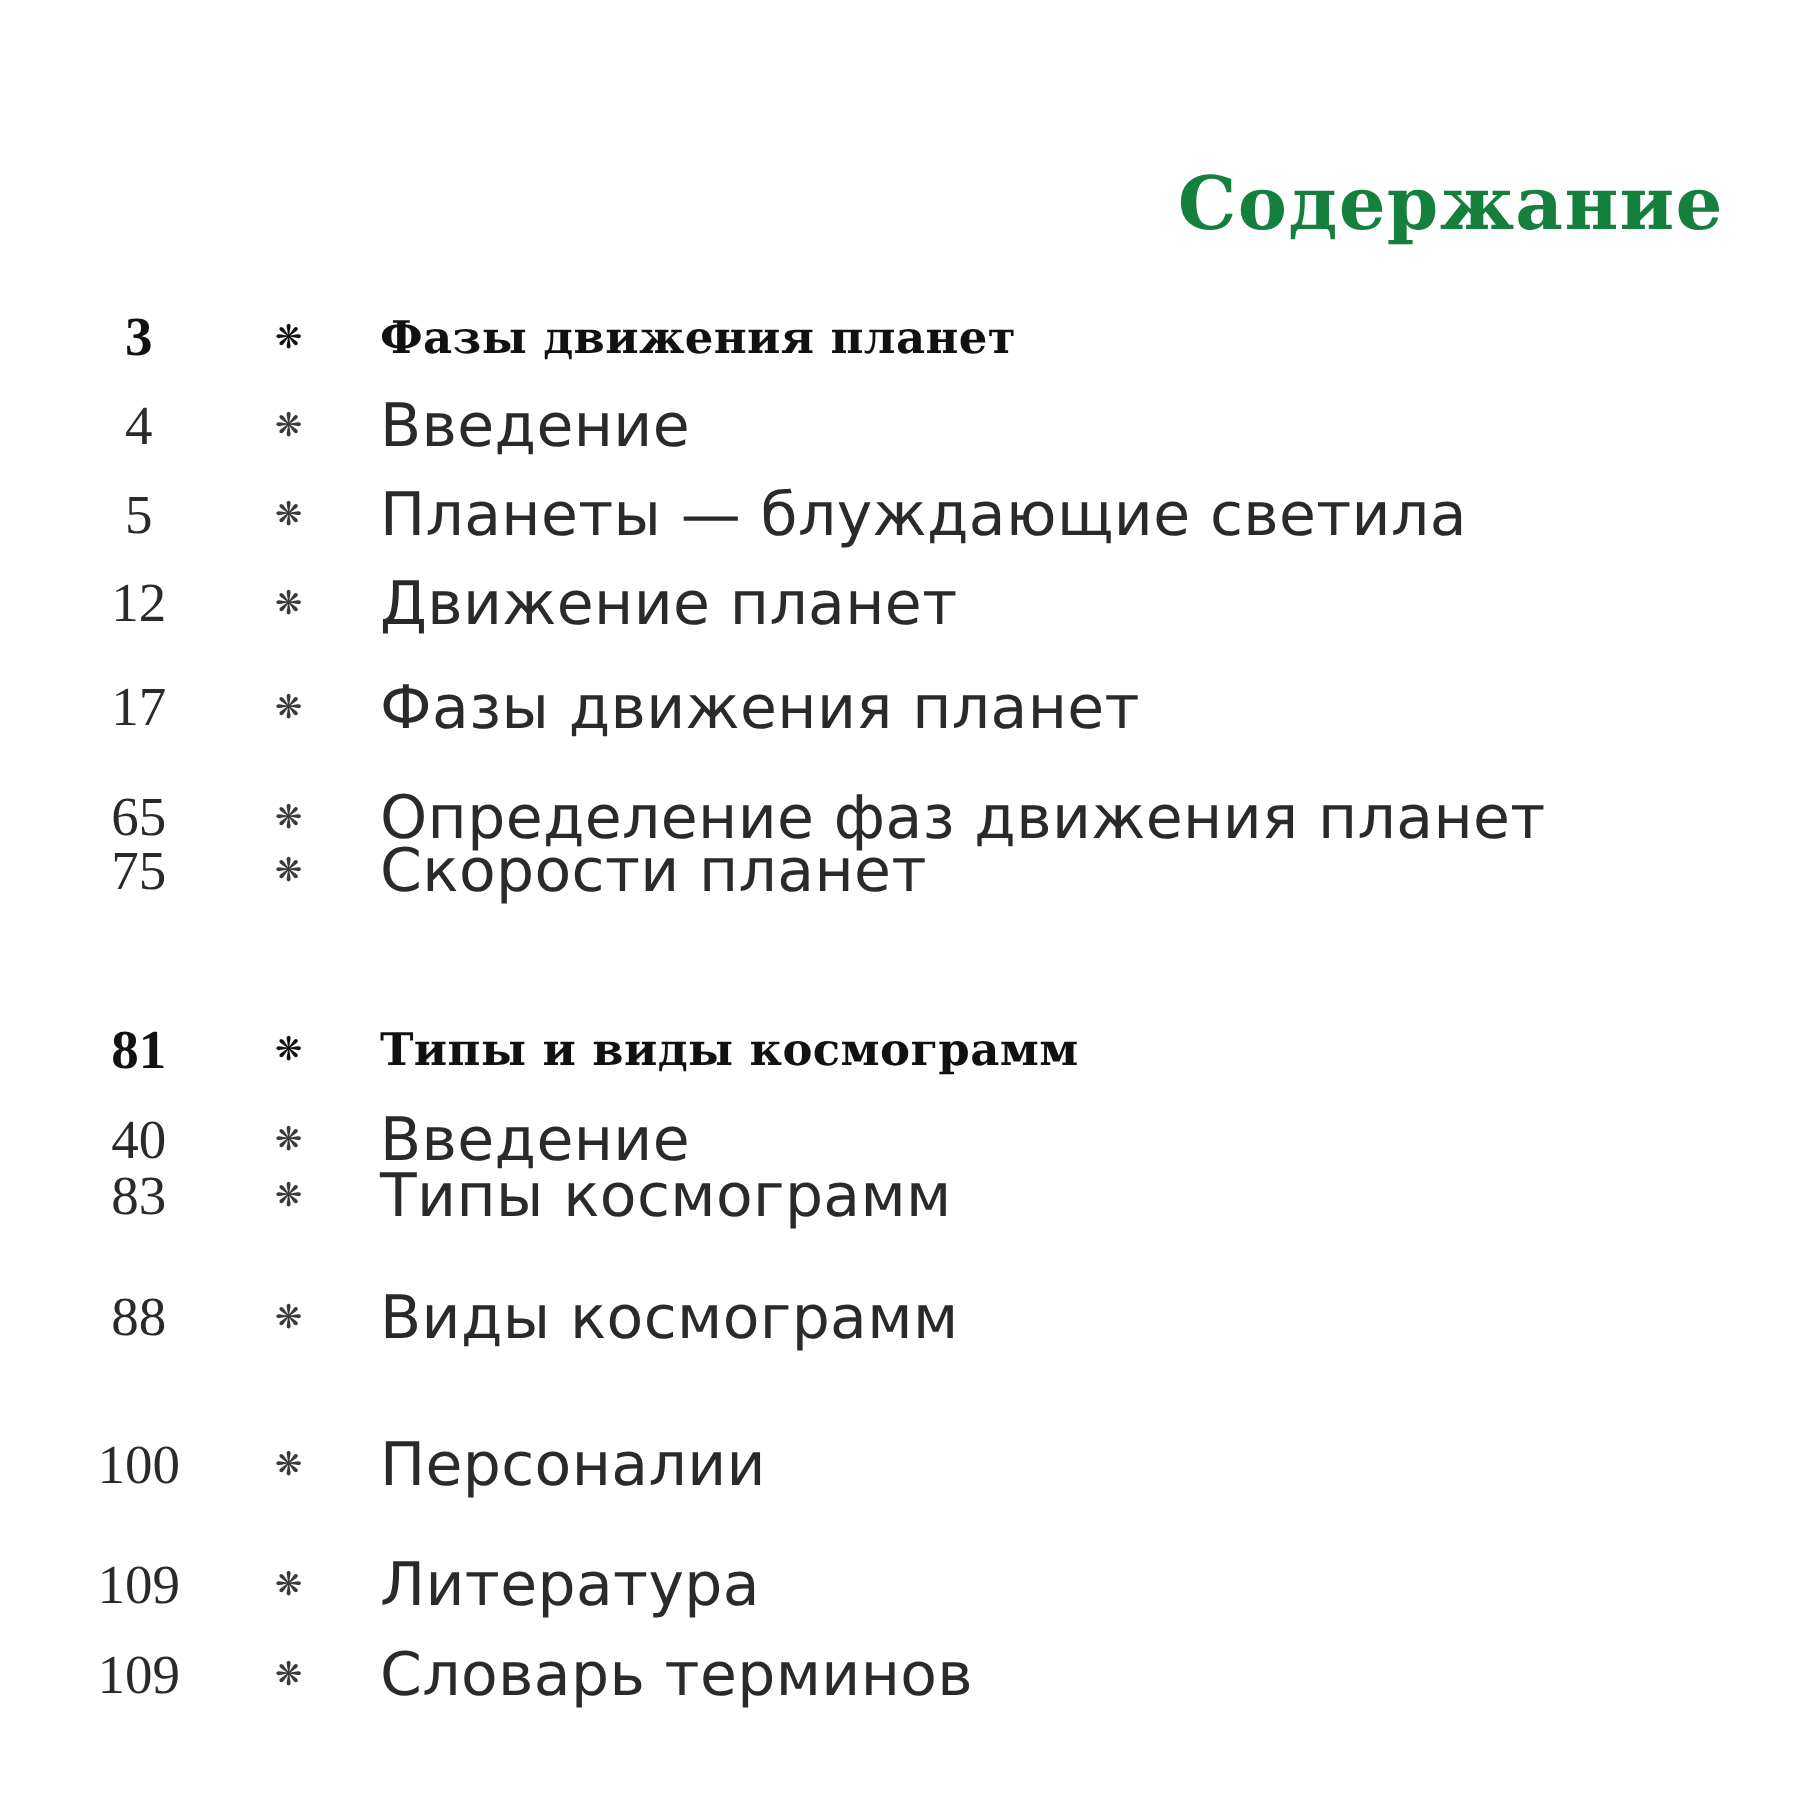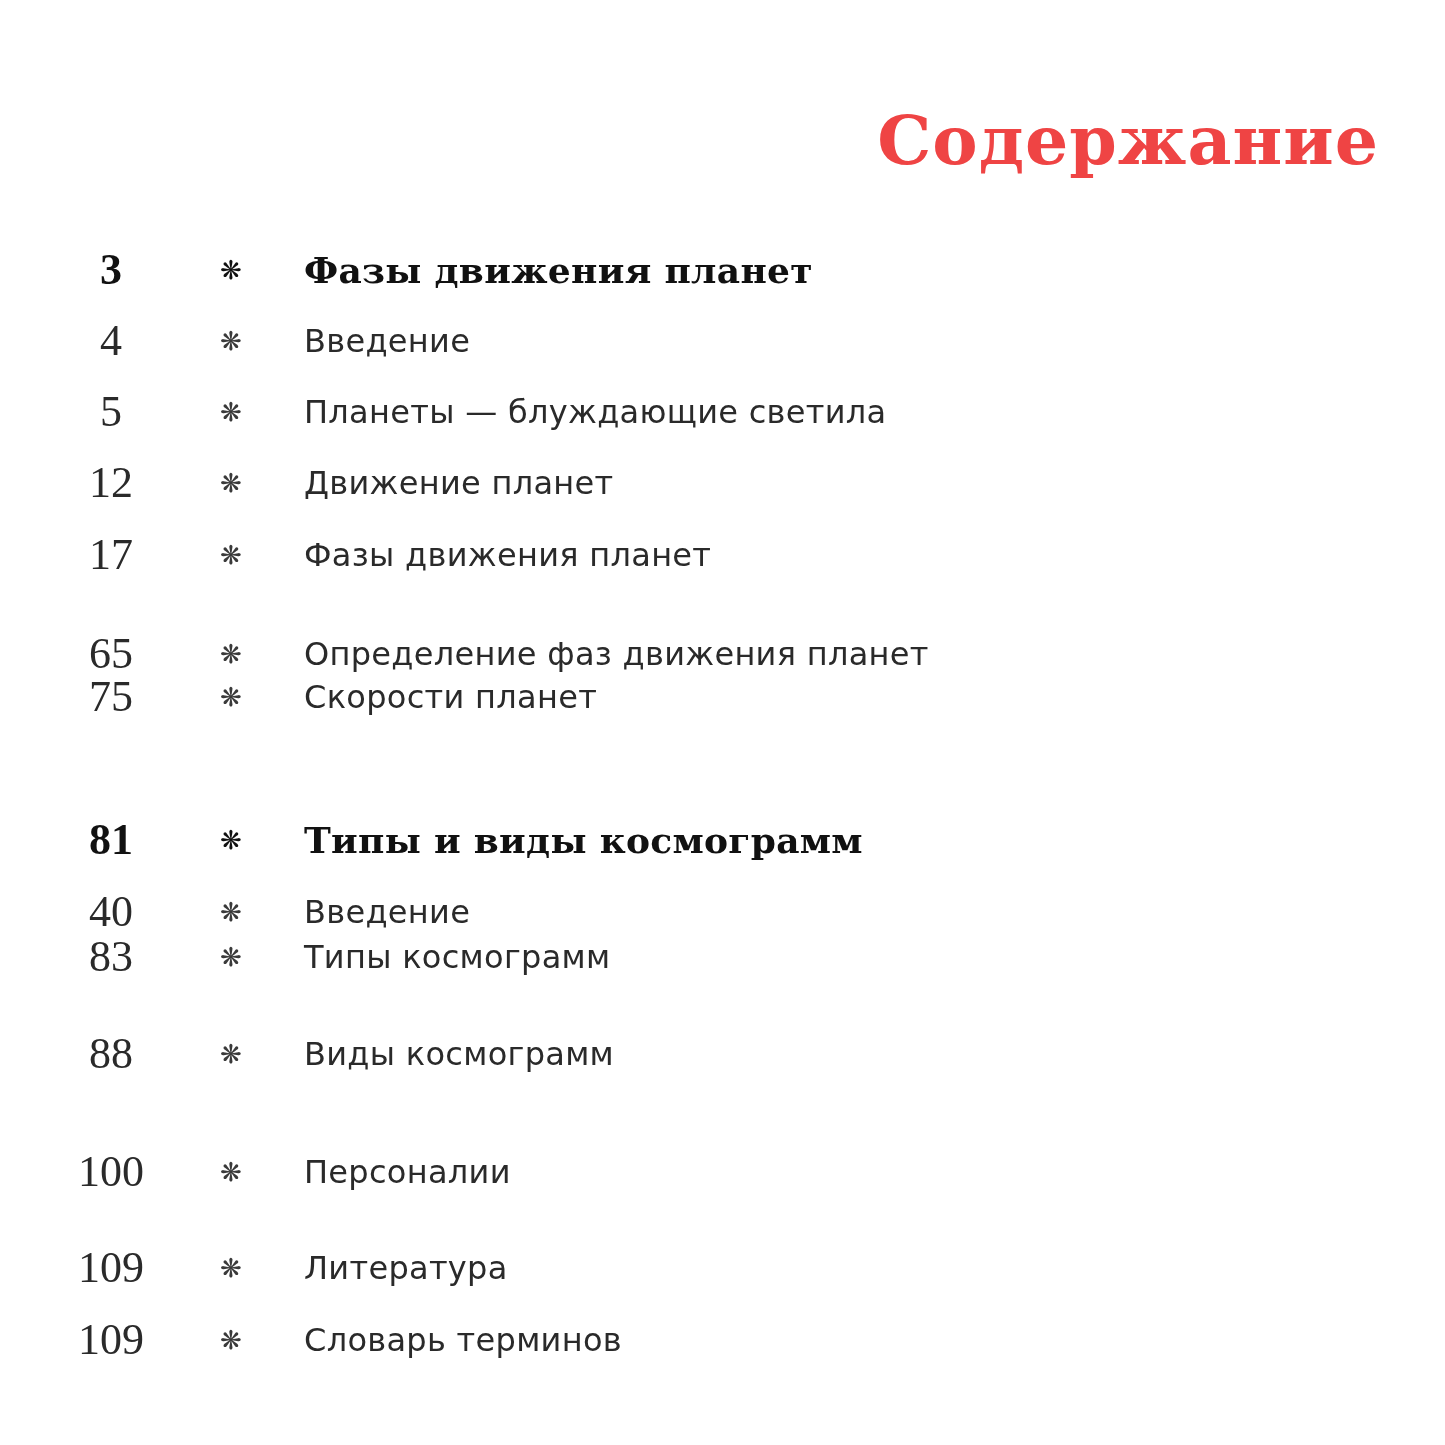--- a/index.html
+++ b/index.html
@@ -10,26 +10,26 @@
     body {
       width: 1445px;
       height: 1445px;
       position: relative;
       overflow: hidden;
       color: #1a1a1a;
     }
     .title {
       position: absolute;
       right: 66px;
-      top: 100px;
+      top: 128px;
       font-family: "DejaVu Serif", serif;
       font-weight: bold;
-      font-size: 68px;
+      font-size: 59px;
       letter-spacing: 1px;
-      color: #ef4444;
+      color: #15803d;
     }
     .toc {
       position: absolute;
       left: 0;
       top: 0;
       width: 100%;
     }
     .row {
       position: absolute;
       left: 0;
@@ -53,21 +53,21 @@
       text-align: center;
       font-family: "DejaVu Sans", sans-serif;
       font-size: 26px;
       line-height: 60px;
       color: #3a3a3a;
     }
     .label {
       position: absolute;
       left: 304px;
       font-family: "DejaVu Sans", sans-serif;
-      font-size: 32px;
+      font-size: 48px;
       line-height: 60px;
       font-weight: normal;
       color: #2a2a2a;
       white-space: nowrap;
       letter-spacing: 0.3px;
     }
     .row.bold .num {
       font-weight: bold;
       color: #111;
     }
@@ -101,21 +101,21 @@
   <div class="row" style="top:382px">
     <span class="num">5</span>
     <span class="star">❋</span>
     <span class="label">Планеты — блуждающие светила</span>
   </div>
   <div class="row" style="top:453px">
     <span class="num">12</span>
     <span class="star">❋</span>
     <span class="label">Движение планет</span>
   </div>
-  <div class="row" style="top:525px">
+  <div class="row" style="top:536px">
     <span class="num">17</span>
     <span class="star">❋</span>
     <span class="label">Фазы движения планет</span>
   </div>
   <div class="row" style="top:624px">
     <span class="num">65</span>
     <span class="star">❋</span>
     <span class="label">Определение фаз движения планет</span>
   </div>
   <div class="row" style="top:667px">

